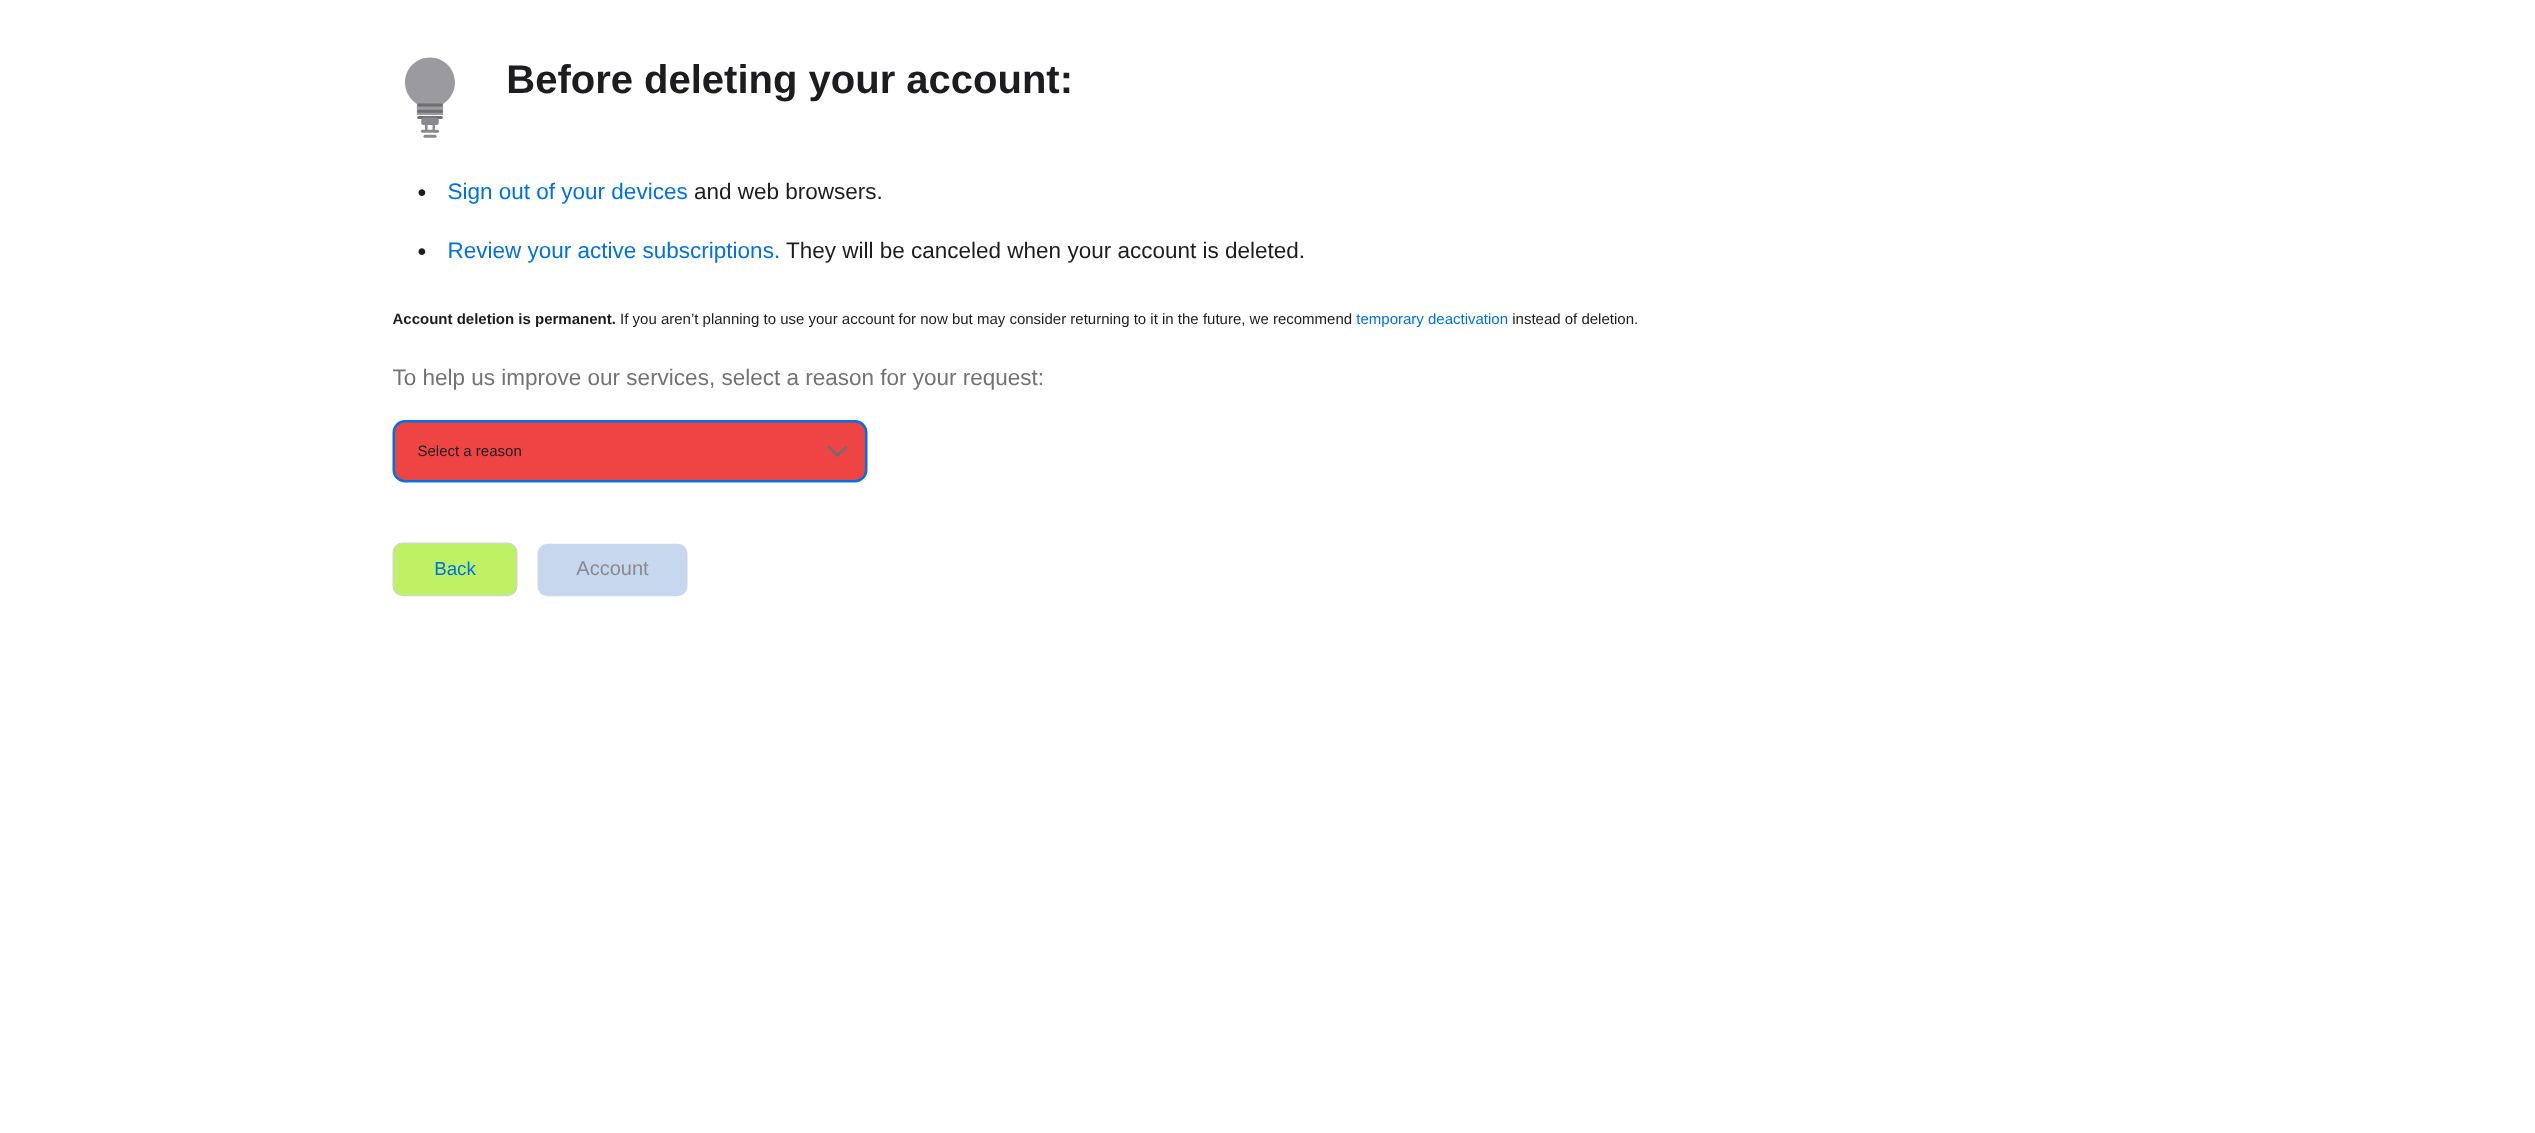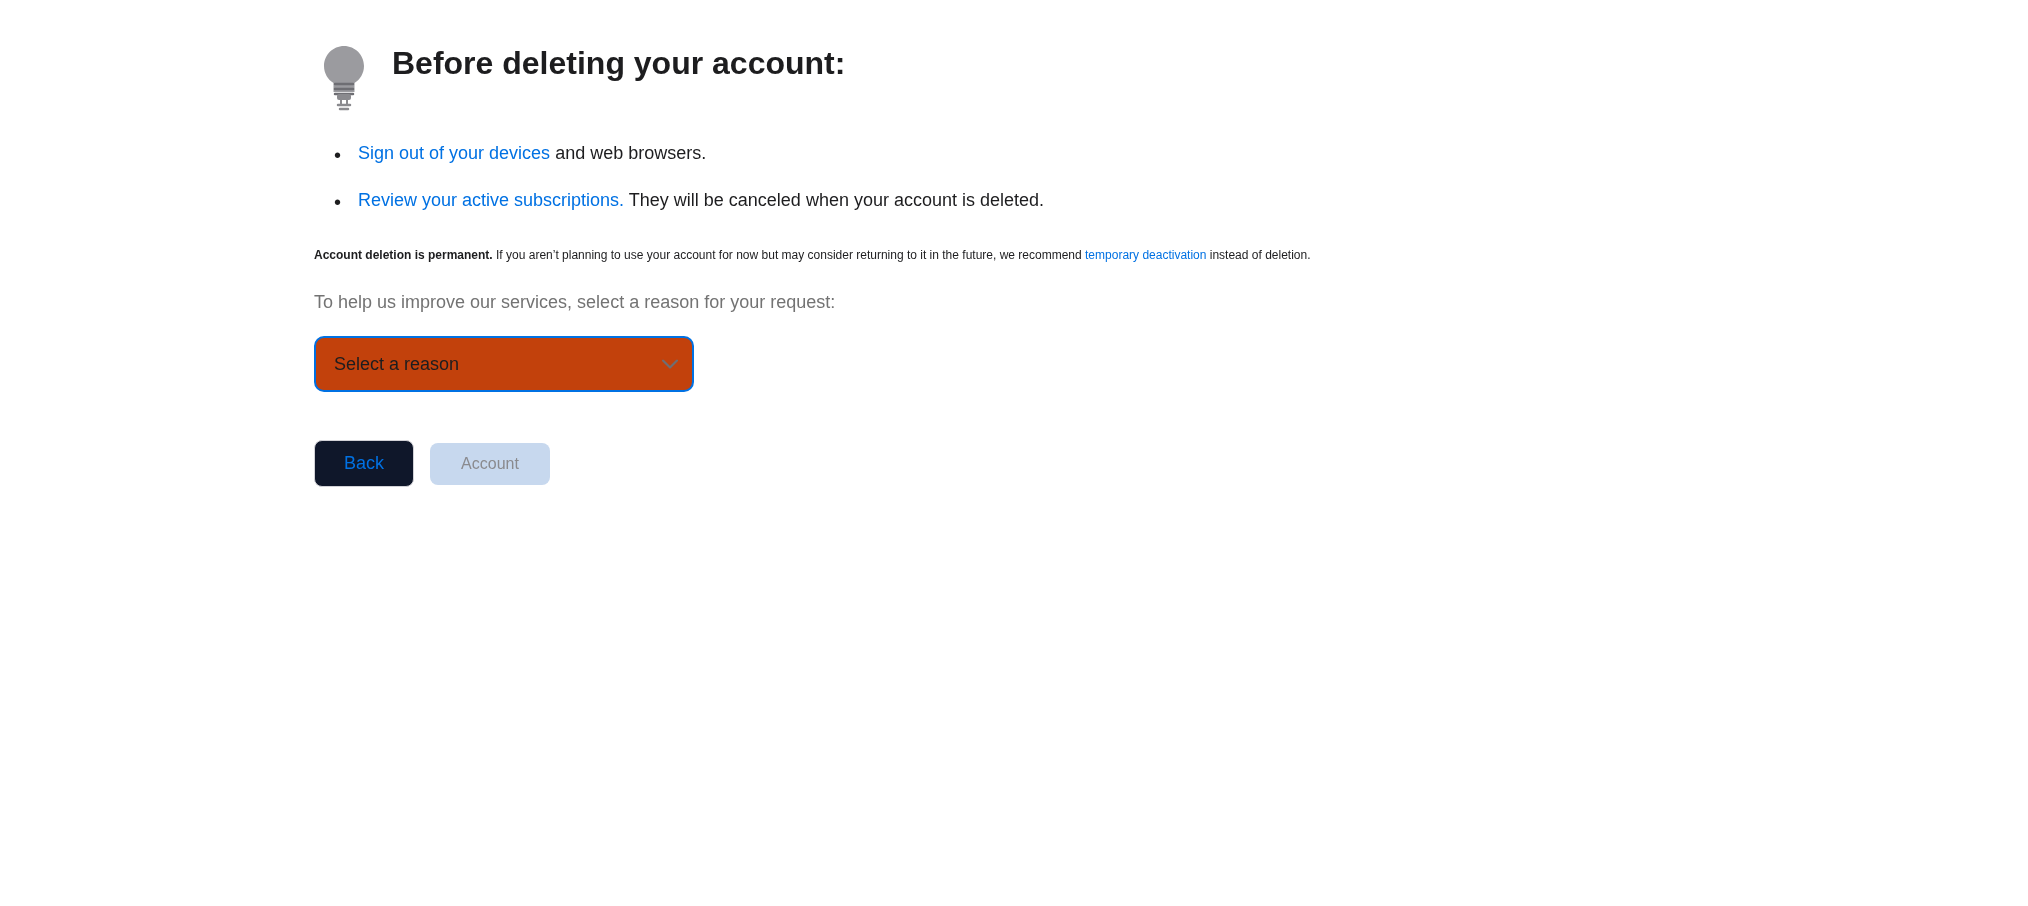--- a/index.html
+++ b/index.html
@@ -18,21 +18,21 @@
     }
 
     .page-container {
       max-width: 1400px;
       margin: 0 auto;
     }
 
     .header-section {
       display: flex;
       align-items: flex-start;
-      gap: 18px;
+      gap: 31px;
       margin-bottom: 28px;
       text-align: center;
     }
 
     .bulb-icon {
       width: 60px;
       height: 70px;
       flex-shrink: 0;
       margin-top: 2px;
     }
@@ -94,23 +94,23 @@
 
     .select-wrapper {
       position: relative;
       display: inline-block;
       width: 380px;
     }
 
     .reason-select {
       width: 100%;
       padding: 16px 48px 16px 18px;
-      font-size: 18px;
-      color: #1d1d1f;
-      background: #c2410c;
+      font-size: 12px;
+      color: #1d1d1f;
+      background: #ef4444;
       border: 2px solid #0071e3;
       border-radius: 10px;
       appearance: none;
       -webkit-appearance: none;
       cursor: pointer;
       outline: none;
     }
 
     .select-chevron {
       position: absolute;
@@ -123,24 +123,24 @@
 
     .buttons-section {
       display: flex;
       gap: 16px;
       margin-top: 48px;
       align-items: center;
     }
 
     .btn-back {
       padding: 12px 28px;
-      font-size: 18px;
+      font-size: 15px;
       font-weight: 500;
       color: #0071e3;
-      background: #0f172a;
+      background: #bef264;
       border: 1px solid #d2d2d7;
       border-radius: 8px;
       cursor: pointer;
       min-width: 100px;
     }
 
     .btn-continue {
       padding: 12px 28px;
       font-size: 16px;
       font-weight: 500;

